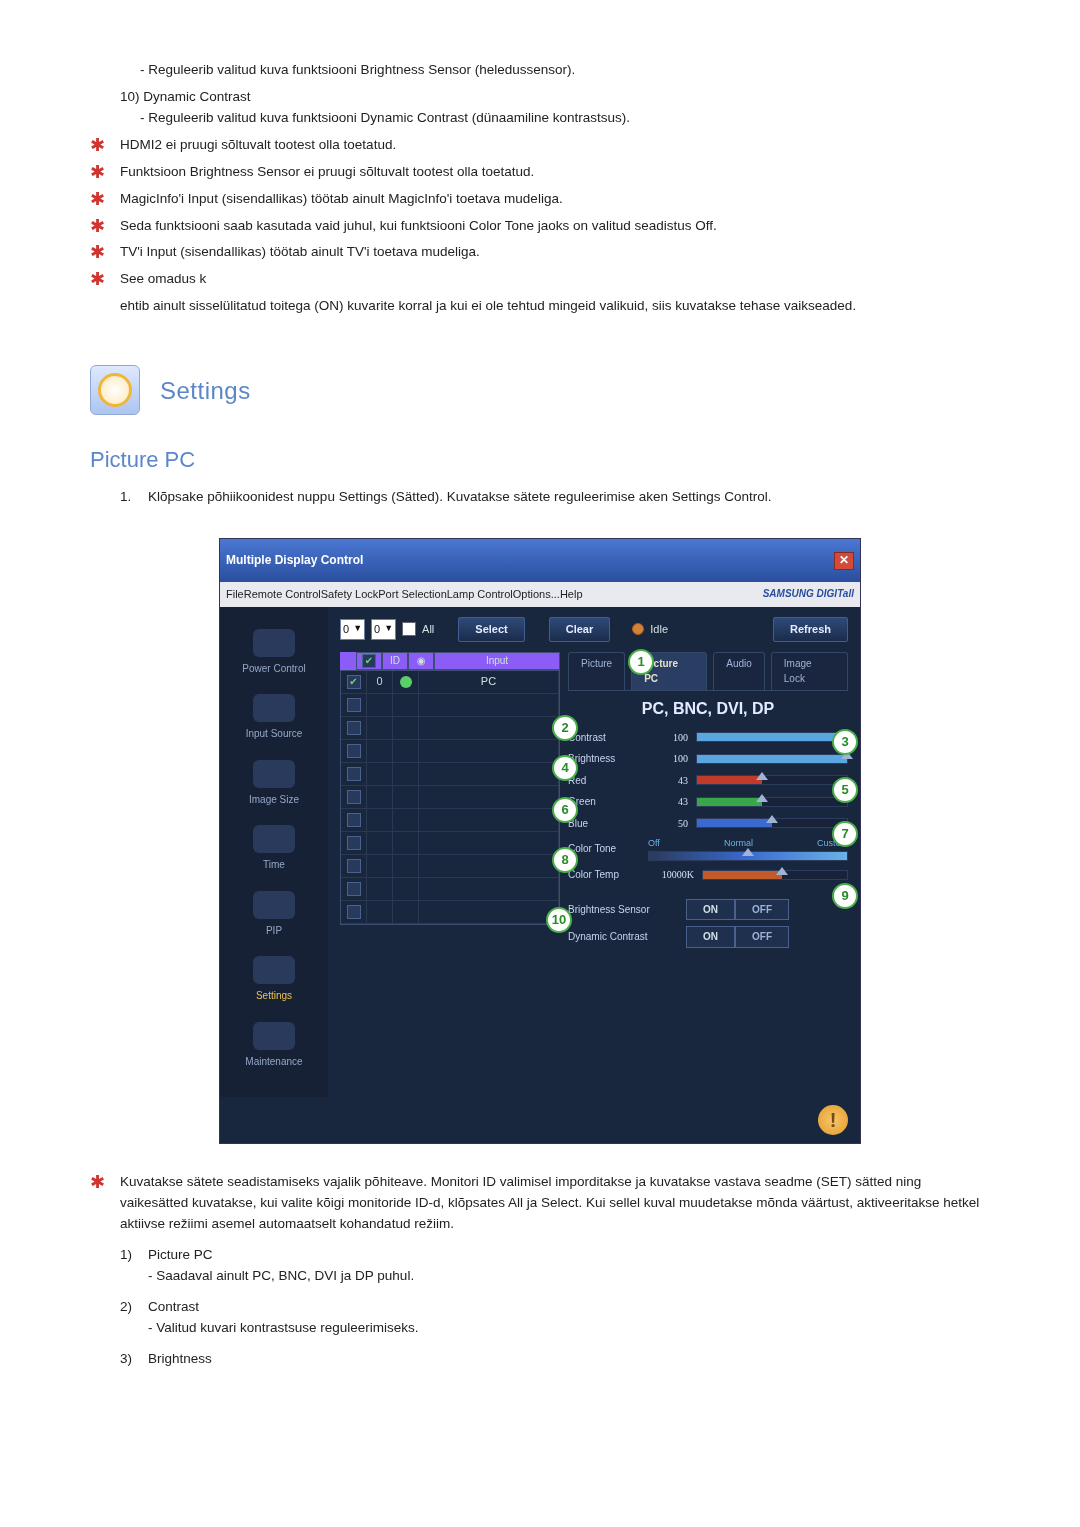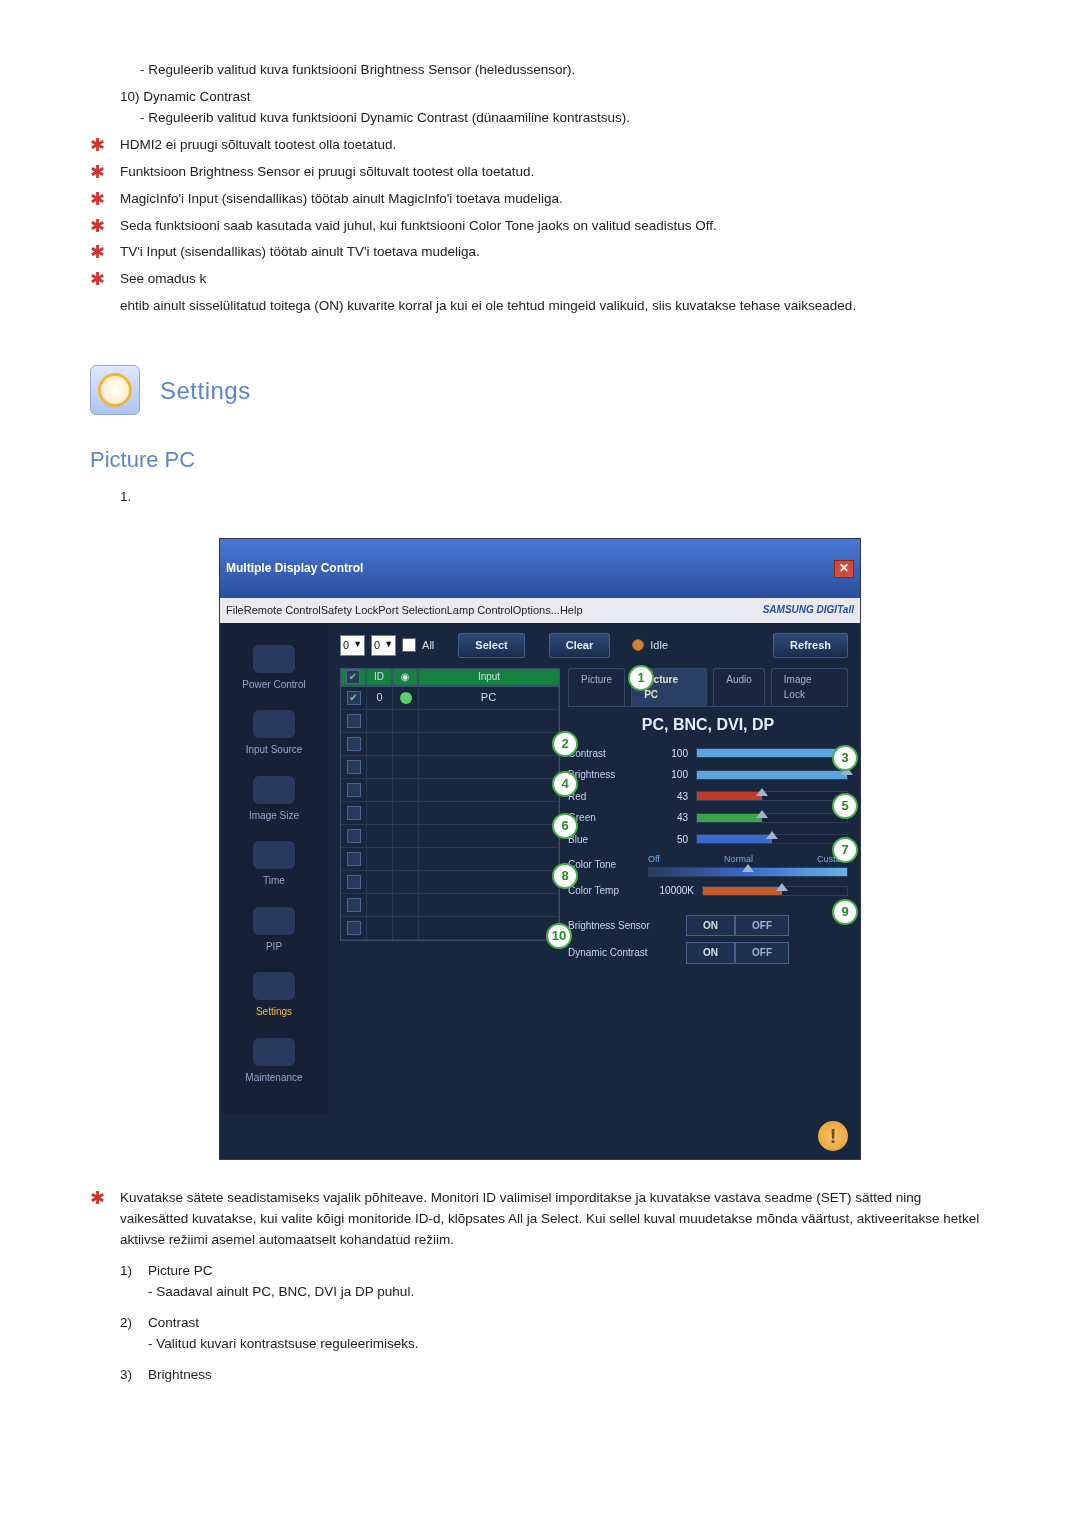--- a/index.html
+++ b/index.html
@@ -61,21 +61,21 @@
     width: 640px;
     margin: 30px auto 20px auto;
     border: 1px solid #335;
     background: #0f1828;
     color: #c8d2e6;
     font-size: 11px;
   }
   .win-title{
     background: linear-gradient(#4a78d2,#2a4e9e);
     color:#fff;
-    padding:20px 6px;
+    padding:12px 6px;
     display:flex;
     justify-content:space-between;
     align-items:center;
     font-weight:bold;
     font-size:12px;
   }
   .win-close{
     width:18px;height:16px;background:#d24a3a;color:#fff;
     display:flex;align-items:center;justify-content:center;
     font-weight:bold;font-size:12px;border:1px solid #8a2a1e;
@@ -126,21 +126,22 @@
     font-size:11px;font-weight:bold;
     padding:3px 16px;border-radius:2px;
   }
   .dot{width:10px;height:10px;border-radius:50%;background:#d2833a;border:1px solid #aa5a1c;}
   .content-split{display:flex;gap:8px;}
   .grid-pane{
     flex:0 0 220px;
   }
   .grid-head{
     display:grid;grid-template-columns:26px 26px 26px 1fr;
-    background:#15803d;
+    background:#8b5cf6;
+    padding-left:16px;
   }
   .grid-head div{
     border:1px solid #3c4e72;padding:3px 4px;text-align:center;color:#cfe1e1;font-size:10px;
     height:18px;box-sizing:border-box;display:flex;align-items:center;justify-content:center;
   }
   .grid-body{
     border:1px solid #3c4e72;
   }
   .grid-row{
     display:grid;grid-template-columns:26px 26px 26px 1fr;
@@ -157,21 +158,21 @@
   .tab{
     background:#1a2640;border:1px solid #334766;border-bottom:none;
     color:#9fb3d6;font-size:10px;padding:3px 12px;border-radius:3px 3px 0 0;
   }
   .tab.active{background:#2a3d62;color:#e5e1c4;font-weight:bold;}
   .panel-heading{
     text-align:center;color:#e3ecff;font-weight:bold;font-size:16px;margin:4px 0 8px;
   }
   .ctrl-row{display:flex;align-items:center;gap:8px;margin-bottom:6px;font-size:10px;}
   .ctrl-label{width:72px;color:#c7d4ef;}
-  .ctrl-val{width:40px;color:#d5e0f8;text-align:right;}
+  .ctrl-val{width:40px;color:#d5e0f8;text-align:right;font-family:Liberation Serif, serif;}
   .slider{
     flex:1;height:8px;position:relative;background:#182238;border:1px solid #2c3c5c;
   }
   .slider .fill{position:absolute;left:0;top:0;bottom:0;}
   .slider .thumb{
     position:absolute;top:-4px;width:0;height:0;
     border-left:6px solid transparent;border-right:6px solid transparent;
     border-bottom:8px solid #9fb3d6;transform:translateX(-6px);
   }
   .color-legend{display:flex;justify-content:space-between;font-size:9px;color:#6bb2e6;}
@@ -230,20 +231,21 @@
 
 <div class="heading-wrap">
   <div class="heading-icon"></div>
   <div class="heading-text">Settings</div>
 </div>
 
 <div class="section-title">Picture PC</div>
 
 <div class="num-item indent">
   <div class="n">1.</div>
+  <div>Klõpsake põhiikoonidest nuppu Settings (Sätted). Kuvatakse sätete reguleerimise aken Settings Control.</div>
 </div>
 
 <div class="screenshot-frame">
   <div class="win-title">
     <span>Multiple Display Control</span>
     <span class="win-close">✕</span>
   </div>
   <div class="menubar">
     <div class="menus" id="menus">
         <span>File</span>

